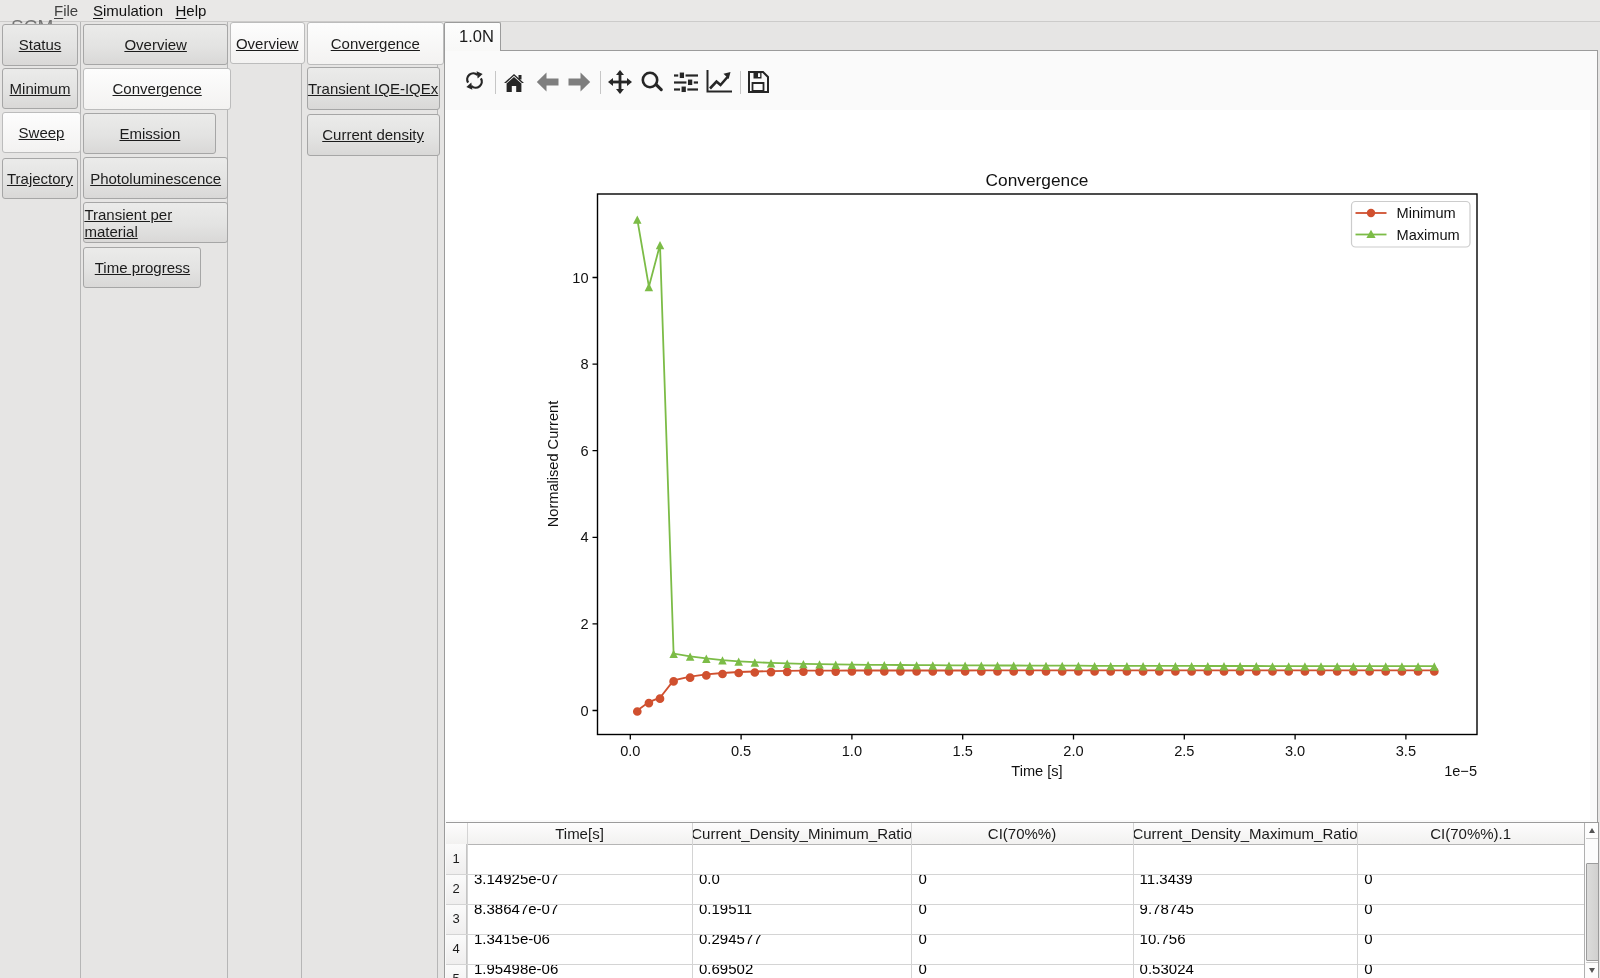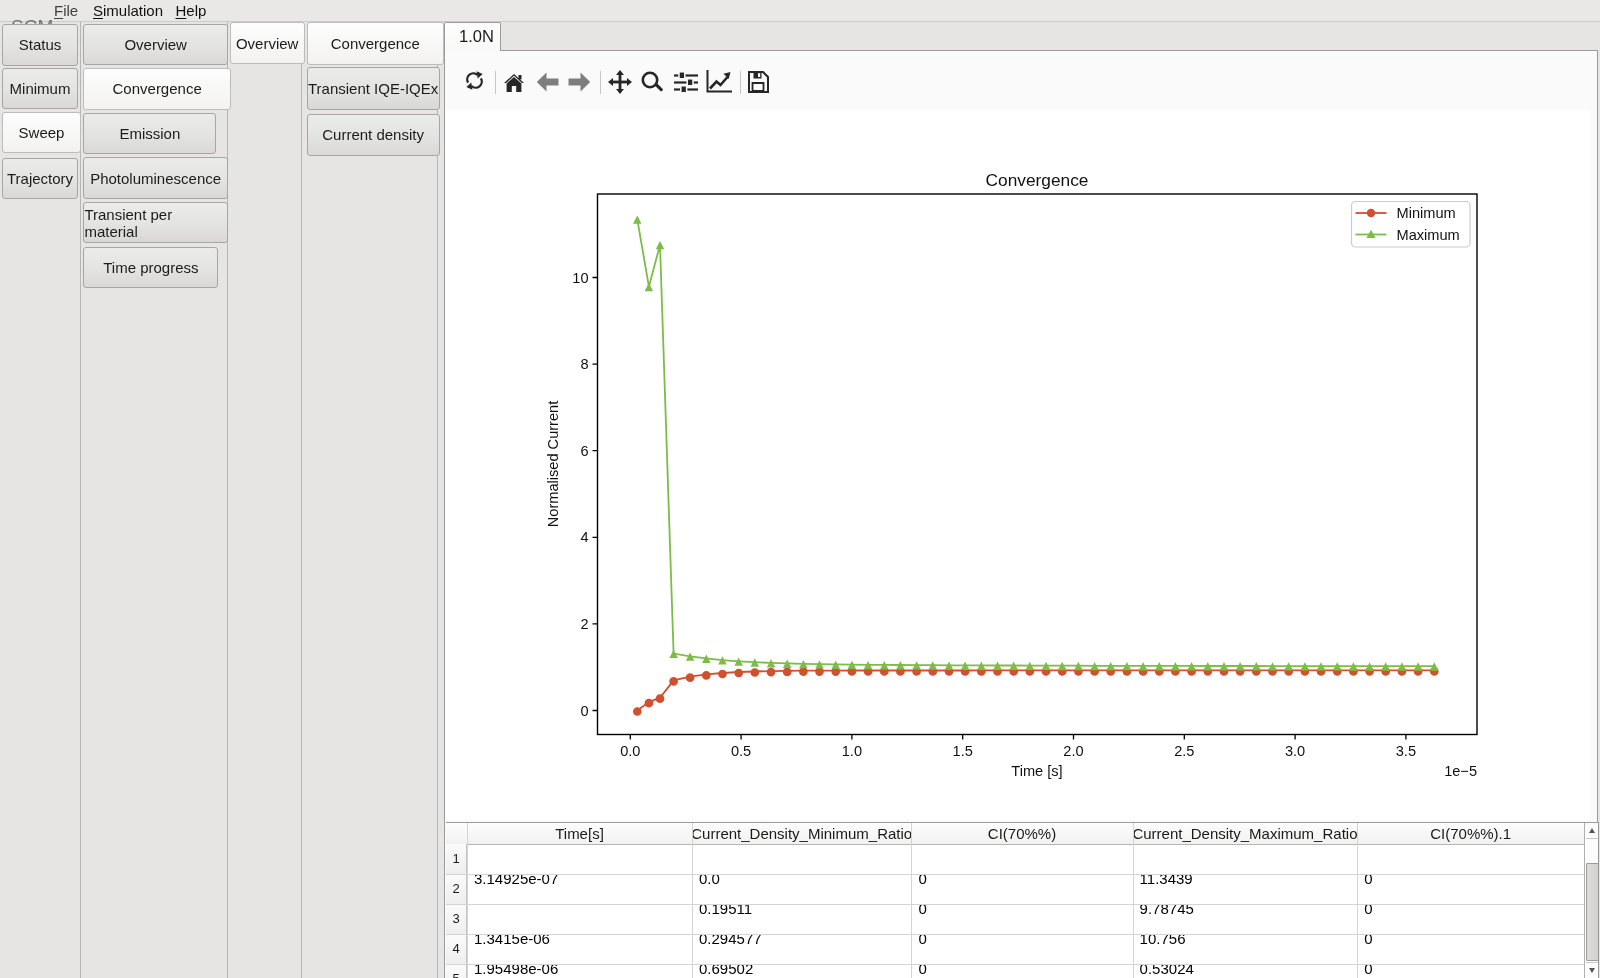--- a/index.html
+++ b/index.html
@@ -1,19 +1,19 @@
 <!DOCTYPE html>
 <html><head><meta charset="utf-8">
 <style>
 html,body{margin:0;padding:0;background:#e6e5e4;font-family:"Liberation Sans",sans-serif;}
 #root{position:relative;width:1600px;height:978px;overflow:hidden;background:#e6e5e4;color:#1a1a1a;}
 .abs{position:absolute;}
 .tab{position:absolute;display:flex;align-items:center;justify-content:center;
  background:linear-gradient(#ebebea 0%,#e3e3e2 55%,#d9d8d7 100%);
- border:1px solid #a6a6a6;border-radius:3px;color:#1c1c1c;box-sizing:border-box;}
+ border:1px solid #a6a6a6;border-radius:3px;color:#1c1c1c;box-sizing:border-box;text-decoration:underline;}
 .tab.sel{background:linear-gradient(#fdfdfd,#f3f2f1);border-color:#bcbcbc;z-index:8;}
 .u{text-decoration:underline;text-underline-offset:2px;}
 .hc{display:flex;align-items:center;justify-content:center;font-size:15px;color:#1a1a1a;overflow:hidden;white-space:nowrap;}
 .rn{display:flex;align-items:center;justify-content:center;font-size:13px;color:#1a1a1a;background:linear-gradient(#fbfbfb,#efeeee);border-right:1px solid #c4c4c4;box-sizing:border-box;}
 .cell{display:flex;align-items:center;font-size:15px;color:#000;padding-left:7px;white-space:nowrap;overflow:hidden;margin-top:20px;}
 </style></head><body>
 <div id="root">
 
 <div class="abs" style="left:0;top:0;width:1600px;height:21px;background:#e9e8e7;border-bottom:1px solid #cccbca"></div>
 <div class="abs" style="left:11px;top:16px;font-size:19px;color:#737373"><span class="u">S</span>CM</div>
@@ -139,20 +139,21 @@
 <div class="abs hc" style="left:686.5999999999999px;top:0;width:224.70000000000005px;height:20.5px">Current_Density_Maximum_Ratio</div>
 <div class="abs hc" style="left:911.3px;top:0;width:226.70000000000005px;height:20.5px">CI(70%%).1</div>
 <div class="abs" style="left:0;top:0;width:21px;height:20.5px;background:linear-gradient(#fdfdfd,#f2f1f0);border-right:1px solid #c4c4c4;border-bottom:1px solid #b5b5b5"></div>
 <div class="abs rn" style="left:0;top:20.5px;width:21px;height:30px">1</div>
 <div class="abs cell" style="left:21px;top:20.5px;width:218px;height:30px">3.14925e-07</div>
 <div class="abs cell" style="left:246px;top:20.5px;width:212.39999999999998px;height:30px">0.0</div>
 <div class="abs cell" style="left:465.4px;top:20.5px;width:214.19999999999993px;height:30px">0</div>
 <div class="abs cell" style="left:686.5999999999999px;top:20.5px;width:217.70000000000005px;height:30px">11.3439</div>
 <div class="abs cell" style="left:911.3px;top:20.5px;width:219.70000000000005px;height:30px">0</div>
 <div class="abs rn" style="left:0;top:50.5px;width:21px;height:30px">2</div>
+<div class="abs cell" style="left:21px;top:50.5px;width:218px;height:30px">8.38647e-07</div>
 <div class="abs cell" style="left:246px;top:50.5px;width:212.39999999999998px;height:30px">0.19511</div>
 <div class="abs cell" style="left:465.4px;top:50.5px;width:214.19999999999993px;height:30px">0</div>
 <div class="abs cell" style="left:686.5999999999999px;top:50.5px;width:217.70000000000005px;height:30px">9.78745</div>
 <div class="abs cell" style="left:911.3px;top:50.5px;width:219.70000000000005px;height:30px">0</div>
 <div class="abs rn" style="left:0;top:80.5px;width:21px;height:30px">3</div>
 <div class="abs cell" style="left:21px;top:80.5px;width:218px;height:30px">1.3415e-06</div>
 <div class="abs cell" style="left:246px;top:80.5px;width:212.39999999999998px;height:30px">0.294577</div>
 <div class="abs cell" style="left:465.4px;top:80.5px;width:214.19999999999993px;height:30px">0</div>
 <div class="abs cell" style="left:686.5999999999999px;top:80.5px;width:217.70000000000005px;height:30px">10.756</div>
 <div class="abs cell" style="left:911.3px;top:80.5px;width:219.70000000000005px;height:30px">0</div>
@@ -190,18 +191,18 @@
 
 <div class="tab" style="left:2px;top:24px;width:76px;height:41.5px;font-size:15px;z-index:5">Status</div>
 <div class="tab" style="left:2px;top:67.7px;width:76px;height:41.5px;font-size:15px;z-index:5">Minimum</div>
 <div class="tab sel" style="left:2px;top:111.9px;width:79px;height:41.5px;font-size:15px;z-index:5">Sweep</div>
 <div class="tab" style="left:2px;top:157.9px;width:76px;height:41.5px;font-size:15px;z-index:5">Trajectory</div>
 <div class="tab" style="left:83.4px;top:23.5px;width:144.5px;height:41.5px;font-size:15px;z-index:5">Overview</div>
 <div class="tab sel" style="left:83.4px;top:68.1px;width:147.5px;height:41.5px;font-size:15px;z-index:5">Convergence</div>
 <div class="tab" style="left:83.4px;top:112.7px;width:133px;height:41.5px;font-size:15px;z-index:5">Emission</div>
 <div class="tab" style="left:83.4px;top:157.3px;width:144.5px;height:41.5px;font-size:15px;z-index:5">Photoluminescence</div>
 <div class="tab" style="left:83.4px;top:201.9px;width:144.5px;height:41.5px;font-size:15px;z-index:5">Transient per material</div>
-<div class="tab" style="left:83.4px;top:246.5px;width:135px;height:41.5px;font-size:15px;z-index:5">Time progress</div>
+<div class="tab" style="left:83.4px;top:246.5px;width:118px;height:41.5px;font-size:15px;z-index:5">Time progress</div>
 <div class="tab sel" style="left:229.7px;top:22.4px;width:75px;height:42px;font-size:15px;z-index:5">Overview</div>
 <div class="tab sel" style="left:306.6px;top:22.4px;width:137.5px;height:42.5px;font-size:15px;z-index:5">Convergence</div>
 <div class="tab" style="left:306.6px;top:67.0px;width:133px;height:42.5px;font-size:15px;z-index:5">Transient IQE-IQEx</div>
 <div class="tab" style="left:306.6px;top:113.5px;width:133px;height:42.5px;font-size:15px;z-index:5">Current density</div>
 </div>
 
 </body></html>

